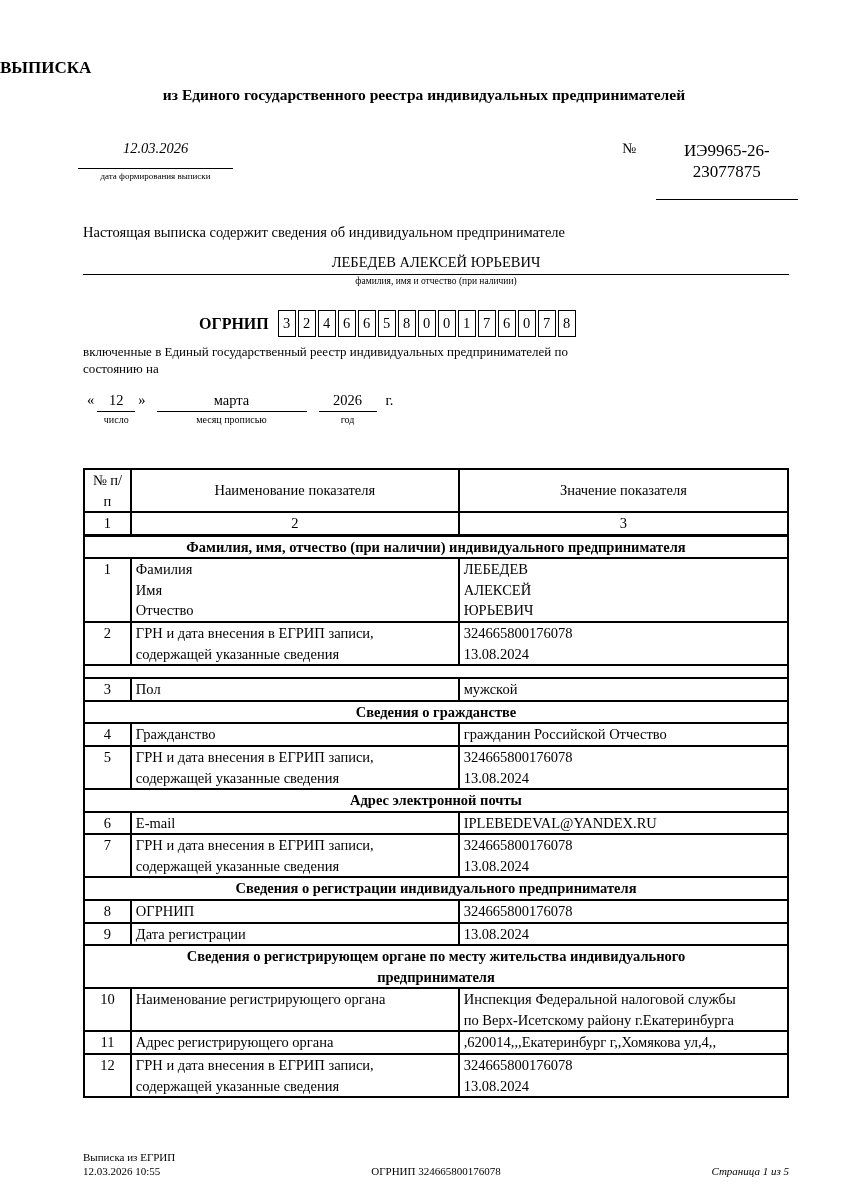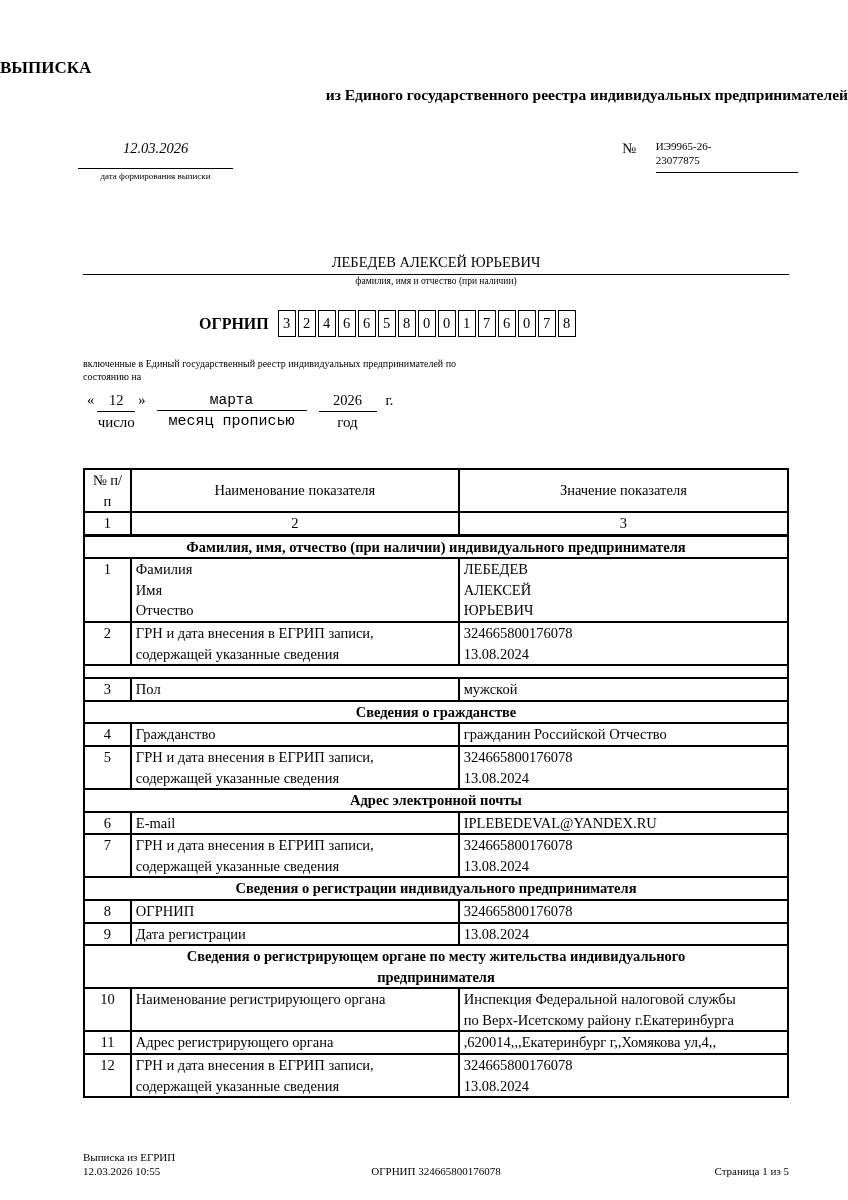--- a/index.html
+++ b/index.html
@@ -8,67 +8,67 @@
     position:relative; width:848px; height:1200px; margin:0 auto;
     background:#ffffff; color:#000;
     font-family:"Liberation Serif","DejaVu Serif",serif;
   }
   .title {
     position:absolute; top:58px; left:0; width:100%;
     text-align:left; font-weight:bold; font-size:17px;
   }
   .subtitle {
     position:absolute; top:86px; left:0; width:100%;
-    text-align:right; font-weight:bold; font-size:15.5px;
+    text-align:center; font-weight:bold; font-size:15.5px;
   }
   
   .date-field {
     position:absolute; left:78px; top:140px; width:155px; text-align:center;
   }
   .date-field .val { font-size:14.5px; padding-bottom:11px; border-bottom:1.5px solid #000;font-style:italic; }
   .date-field .cap { font-size:9px; padding-top:2px; }
   .num-field {
     position:absolute; left:622px; top:140px; display:flex; align-items:flex-start;
   }
   .num-field .sign { font-size:14.5px; margin-right:20px; }
   .num-field .val {
-    width:142px; font-size:11px; line-height:1.25;
-    border-bottom:1.5px solid #000; padding-bottom:4px; white-space:pre-line;
+    width:142px; text-align:center; font-size:17px; line-height:1.25;
+    border-bottom:1.5px solid #000; padding-bottom:16px; white-space:pre-line;
   }
   .intro {
     position:absolute; left:83px; top:224px; width:706px; font-size:14.5px;
   }
   .name-block {
     position:absolute; left:83px; top:254px; width:706px; text-align:center;
   }
   .name-block .name { font-size:14.5px; padding-bottom:3px; border-bottom:1.5px solid #000; }
   .name-block .cap { font-size:9.5px; padding-top:1px; }
   .ogrnip-row {
     position:absolute; left:199px; top:310px; display:flex; align-items:center;
   }
   .ogrnip-row .lbl { font-weight:bold; font-size:16px; margin-right:9px; }
   .ogrnip-row .boxes { display:flex; gap:2px; }
   .ogrnip-row .box {
     width:18px; height:27px; border:1px solid #000;
     display:flex; align-items:center; justify-content:center; font-size:14.5px;
   }
   .included {
-    position:absolute; left:83px; top:357px; width:706px;
-    font-size:10px; line-height:1.3; white-space:pre-line;
+    position:absolute; left:83px; top:344px; width:706px;
+    font-size:13px; line-height:1.3; white-space:pre-line;
   }
   .asof {
     position:absolute; left:84px; top:392px; display:flex;
     align-items:flex-start; font-size:14.5px;
   }
   .asof .q { padding:0 3px; }
   .asof .fld { text-align:center; }
   .asof .fld .v { padding-bottom:2px; border-bottom:1.5px solid #000; }
-  .asof .fld .c { font-size:15px; padding-top:2px; }
+  .asof .fld .c { font-size:10px; padding-top:2px; }
   .asof .day { width:38px; }
-  .asof .month { width:150px; margin-left:8px;font-family:Liberation Mono, monospace; }
+  .asof .month { width:150px; margin-left:8px; }
   .asof .year { width:58px; margin-left:12px; }
   .asof .gsuffix { margin-left:9px; }
   
   table.main {
     position:absolute; left:83px; top:468px; width:706px;
     border-collapse:collapse; font-size:14.5px; line-height:1.42;
   }
   table.main td {
     border:2px solid #000; padding:0 4px; vertical-align:top; white-space:pre-line;
   }
@@ -81,41 +81,42 @@
   tr.spacer td { height:13px; }
   td.num { text-align:center; }
   
   .footer {
     position:absolute; left:83px; top:1132px; width:706px;
     display:flex; justify-content:space-between; align-items:flex-end;
     font-size:11px; line-height:1.3;
   }
   .footer .fl { flex:1; text-align:left; }
   .footer .fc { flex:1; text-align:center;margin-top:32px; }
-  .footer .fr { flex:1; text-align:right; }
+  .footer .fr { flex:1; text-align:right;font-style:italic; }
 </style>
 </head>
 <body>
 
 <div id="doc">
 
   <div class="title">ВЫПИСКА</div>
   <div class="subtitle">из Единого государственного реестра индивидуальных предпринимателей</div>
 
   <div class="date-field">
     <div class="val">12.03.2026</div>
     <div class="cap">дата формирования выписки</div>
   </div>
 
   <div class="num-field">
     <div class="sign">№</div>
     <div class="val">ИЭ9965-26-
 23077875</div>
   </div>
 
+  <div class="intro">Настоящая выписка содержит сведения об индивидуальном предпринимателе</div>
 
   <div class="name-block">
     <div class="name">ЛЕБЕДЕВ АЛЕКСЕЙ ЮРЬЕВИЧ</div>
     <div class="cap">фамилия, имя и отчество (при наличии)</div>
   </div>
 
   <div class="ogrnip-row">
     <div class="lbl">ОГРНИП</div>
     <div class="boxes">
       <div class="box">3</div>

